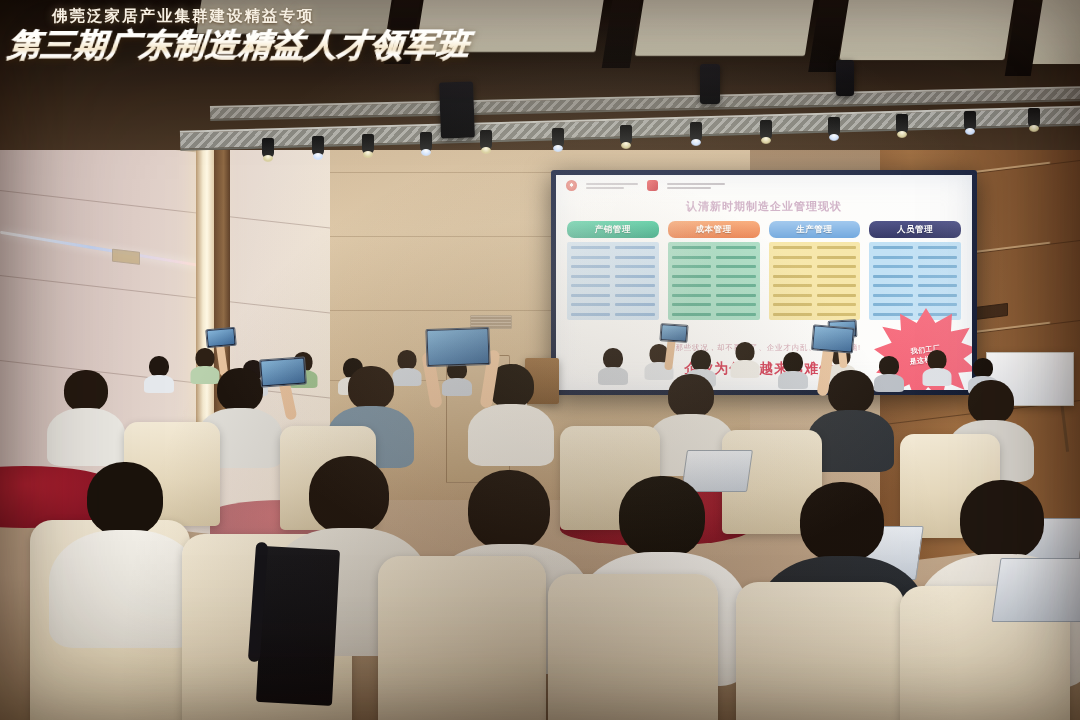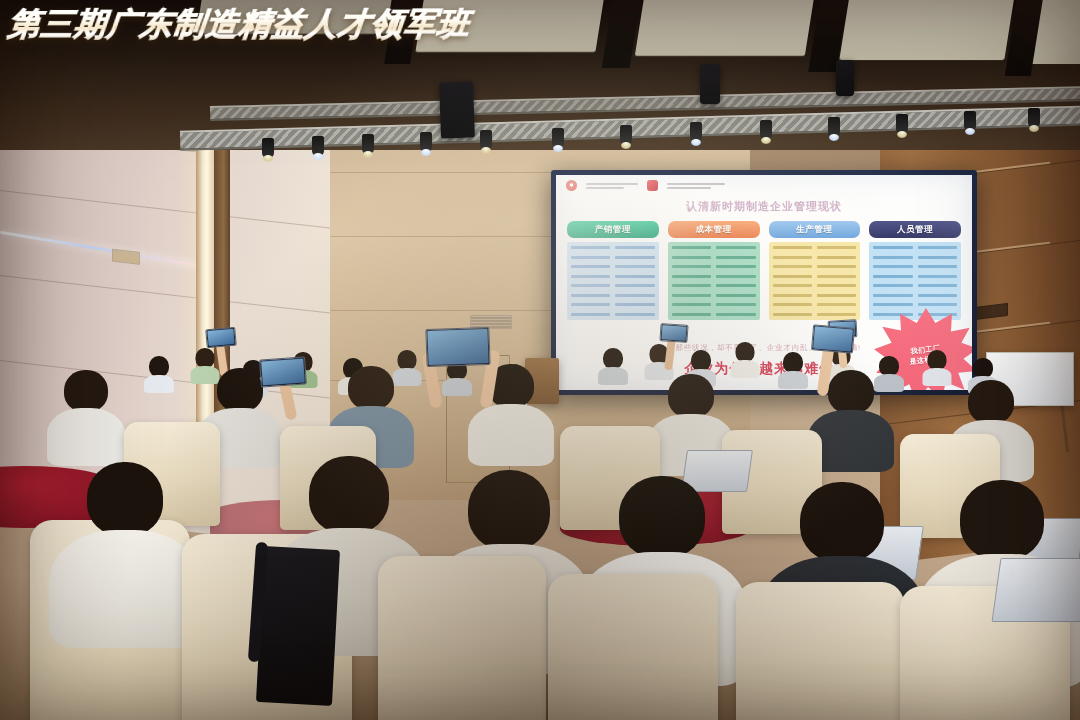--- a/index.html
+++ b/index.html
@@ -621,16 +621,17 @@
 
       <div class="laptop" style="left:1036px;top:228px;width:96px;height:62px;"></div>
 
     </div>
 
     <div class="grade"></div>
     <div class="vig"></div>
   </div>
 
   <div class="overlay">
+    <div class="ov-sub">佛莞泛家居产业集群建设精益专项</div>
     <div class="ov-main">第三期广东制造精益人才领军班</div>
   </div>
 
 </div>
 
 </body></html>

